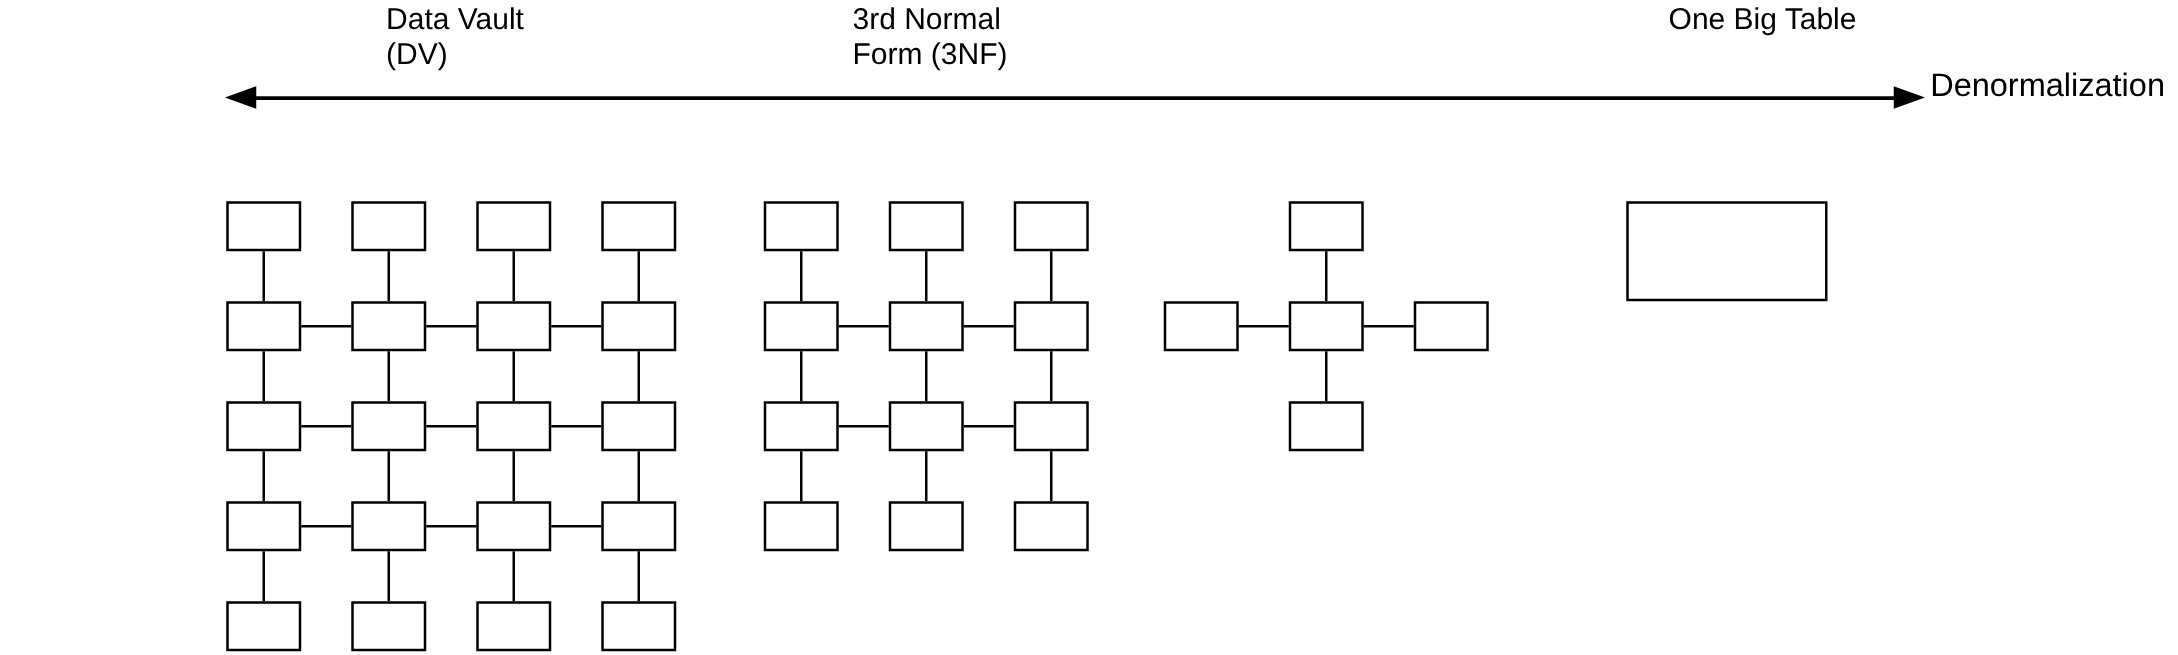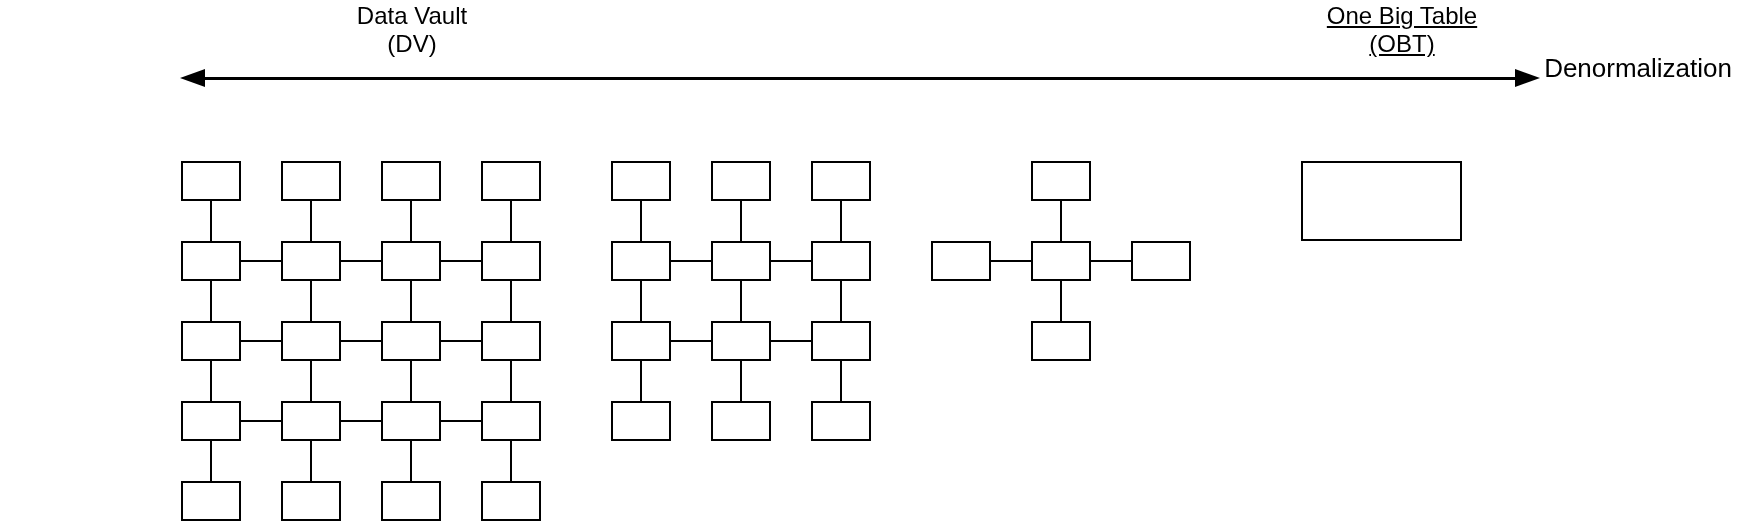--- a/index.html
+++ b/index.html
@@ -20,23 +20,21 @@
     white-space: nowrap;
   }
   .end-label.left { left: 6px; }
   .end-label.right { right: 10px; margin-left: 29px; }
   .method-label {
     position: absolute;
     top: 2px;
     transform: translateX(-50%);
     font-size: 24px;
     line-height: 28px;
-    text-align: center;
     white-space: nowrap;
-    margin-left: 48px;
   }
   .arrow-line { position: absolute; background: #000000; }
   .arrow-head { position: absolute; width: 0; height: 0; border-style: solid; }
   .layer { position: absolute; left: 0; top: 0; width: 100%; height: 100%; }
   .node { position: absolute; box-sizing: border-box; }
   .link { position: absolute; }
 </style>
 </head>
 <body>
 
@@ -47,25 +45,28 @@
 
   <div class="arrow-line" style="left: 202px; width: 1316px; top: 76.5px; height: 3px; background: rgb(0, 0, 0);"></div>
   <div class="arrow-head" style="left: 180px; top: 69px; border-width: 9px 25px 9px 0px; border-color: transparent rgb(0, 0, 0) transparent transparent;"></div>
   <div class="arrow-head" style="left: 1515px; top: 69px; border-width: 9px 0px 9px 25px; border-color: transparent transparent transparent rgb(0, 0, 0);"></div>
 
   <div class="method-label" style="left: 364px;">
     <div>Data Vault</div>
     <div>(DV)</div>
   </div>
 
+  <div class="method-label" style="left: 744px;">
+    <div>3rd Normal</div>
+    <div>Form (3NF)</div>
+  </div>
 
 
-  <div class="method-label" style="left: 1354px; text-decoration: underline;">
+  <div class="method-label" style="left: 1410px;">
     <div>One Big Table</div>
-    <div>(OBT)</div>
   </div>
 
   <div class="layer" id="link-layer">
       <div class="link" style="background: rgb(0, 0, 0); left: 210px; top: 181px; width: 2px; height: 80px;"></div>
       <div class="link" style="background: rgb(0, 0, 0); left: 210px; top: 261px; width: 2px; height: 80px;"></div>
       <div class="link" style="background: rgb(0, 0, 0); left: 210px; top: 341px; width: 2px; height: 80px;"></div>
       <div class="link" style="background: rgb(0, 0, 0); left: 210px; top: 421px; width: 2px; height: 80px;"></div>
       <div class="link" style="background: rgb(0, 0, 0); left: 310px; top: 181px; width: 2px; height: 80px;"></div>
       <div class="link" style="background: rgb(0, 0, 0); left: 310px; top: 261px; width: 2px; height: 80px;"></div>
       <div class="link" style="background: rgb(0, 0, 0); left: 310px; top: 341px; width: 2px; height: 80px;"></div>

